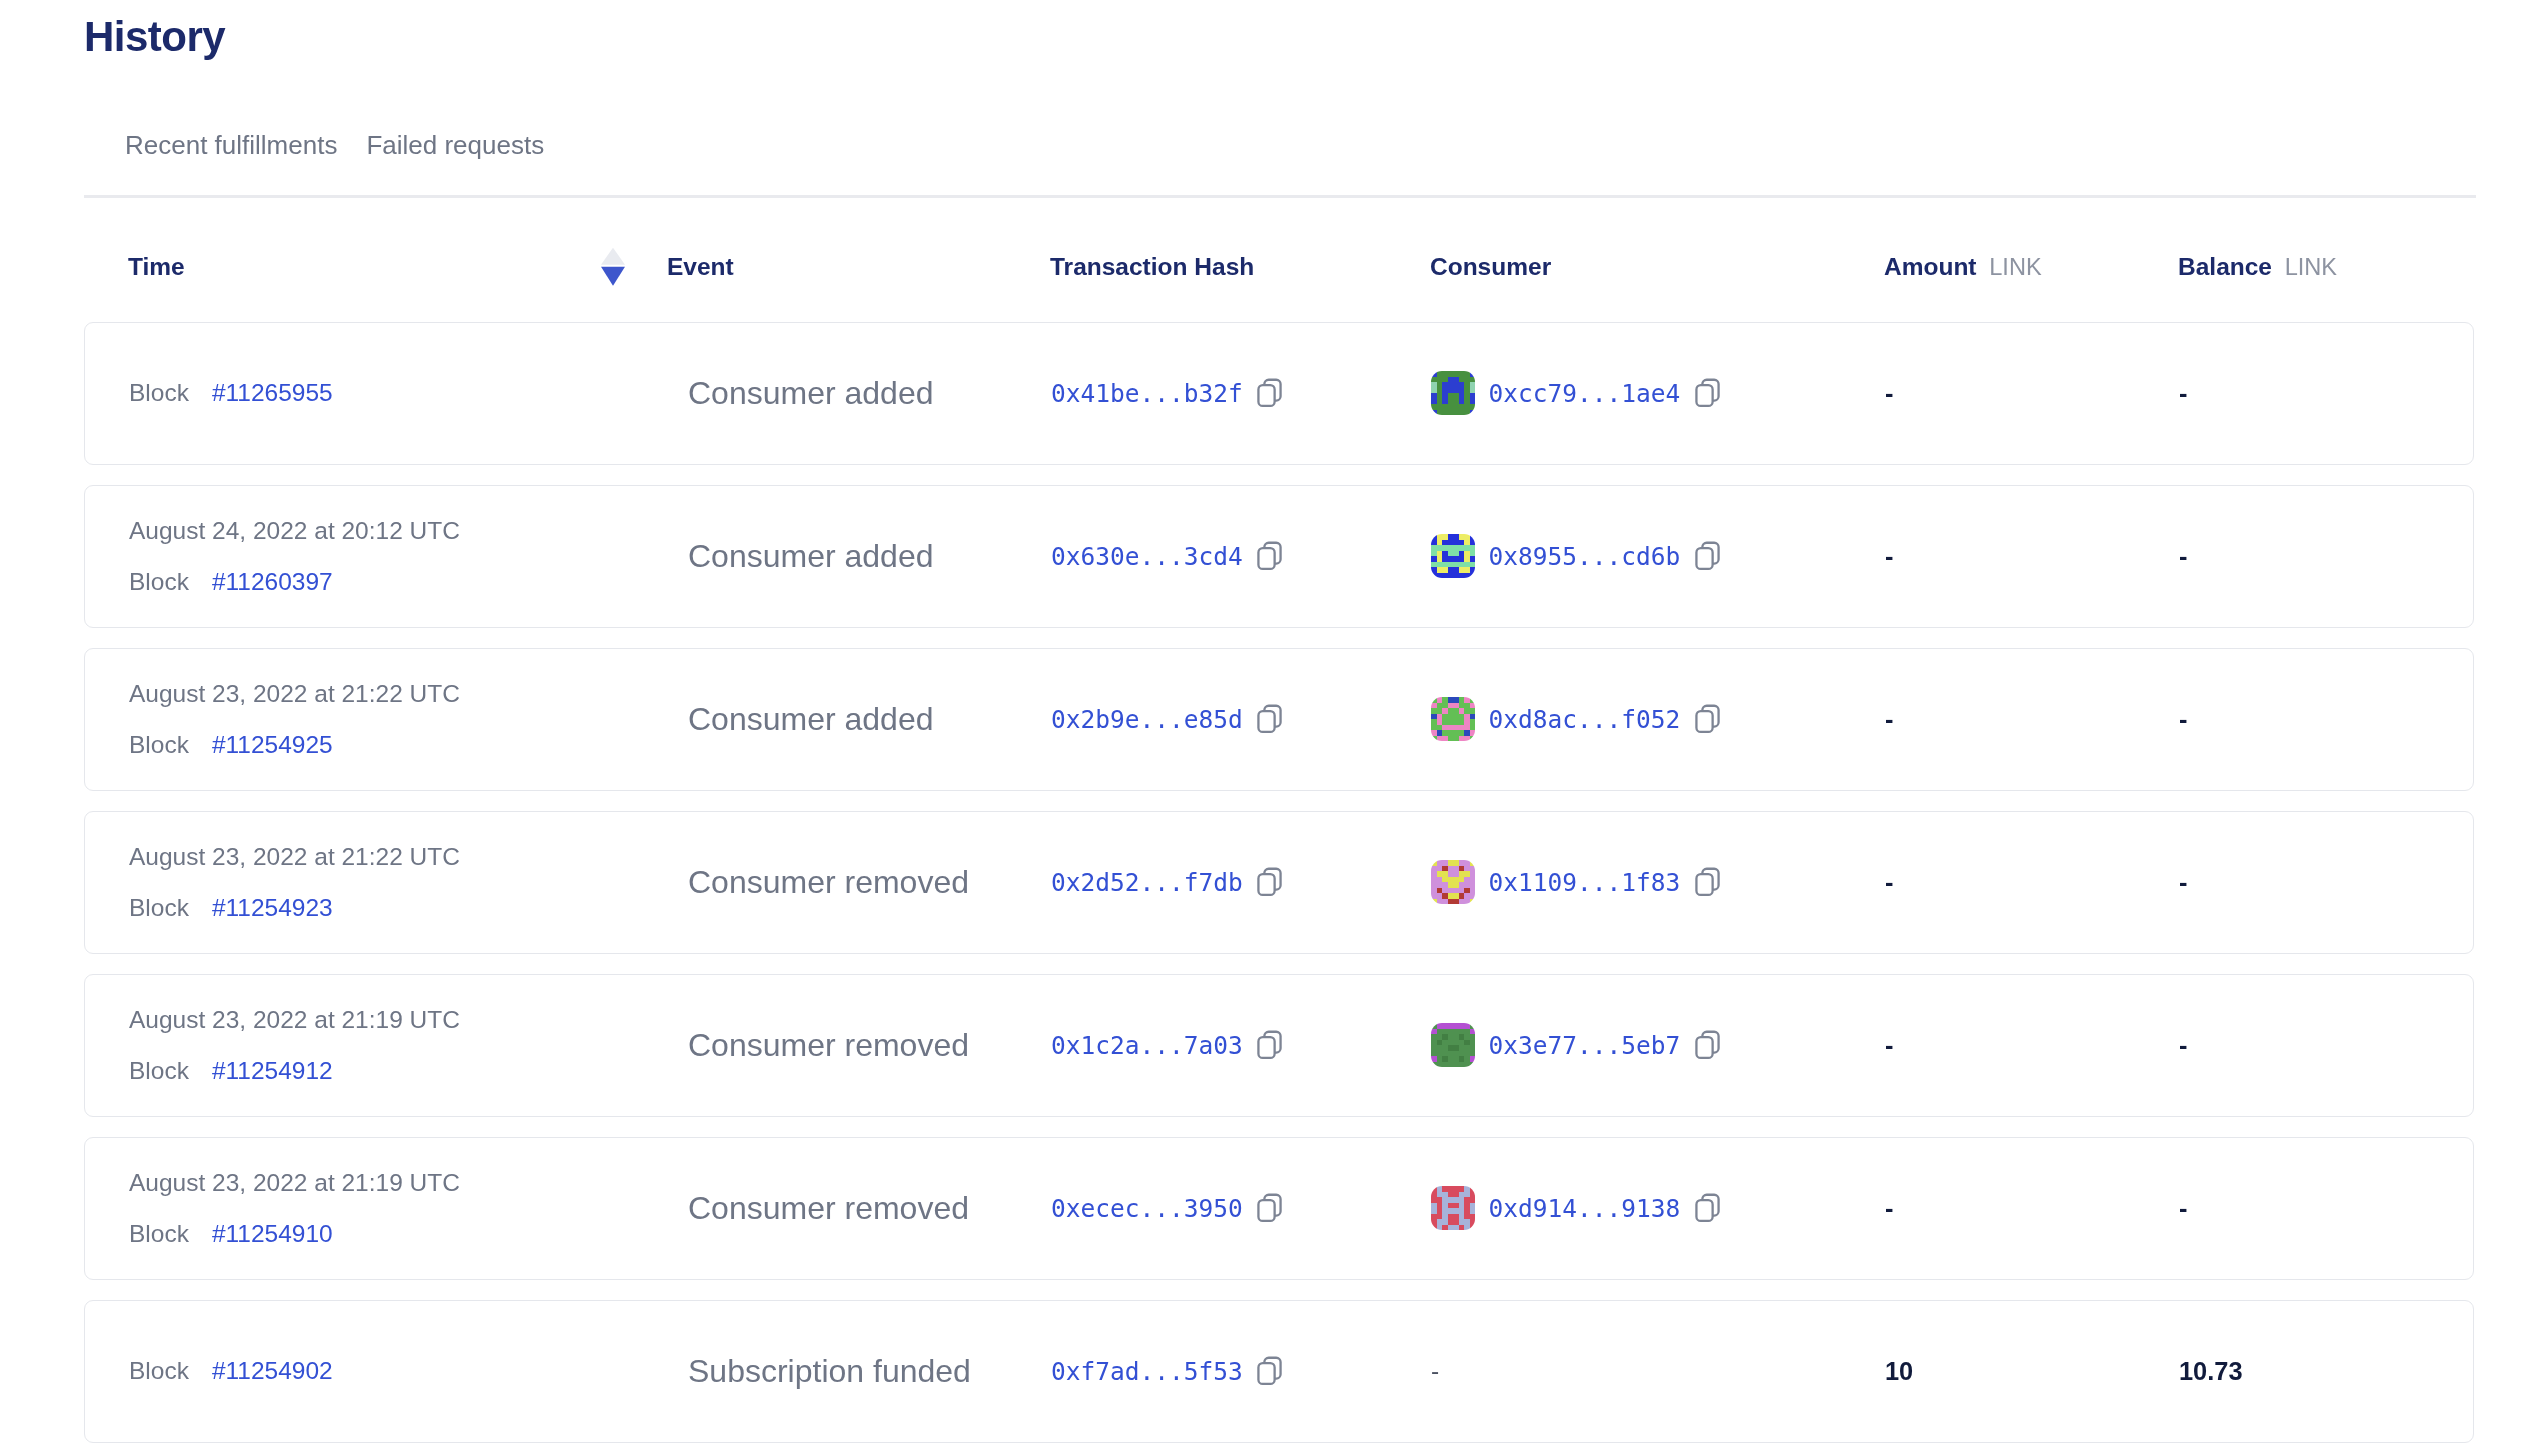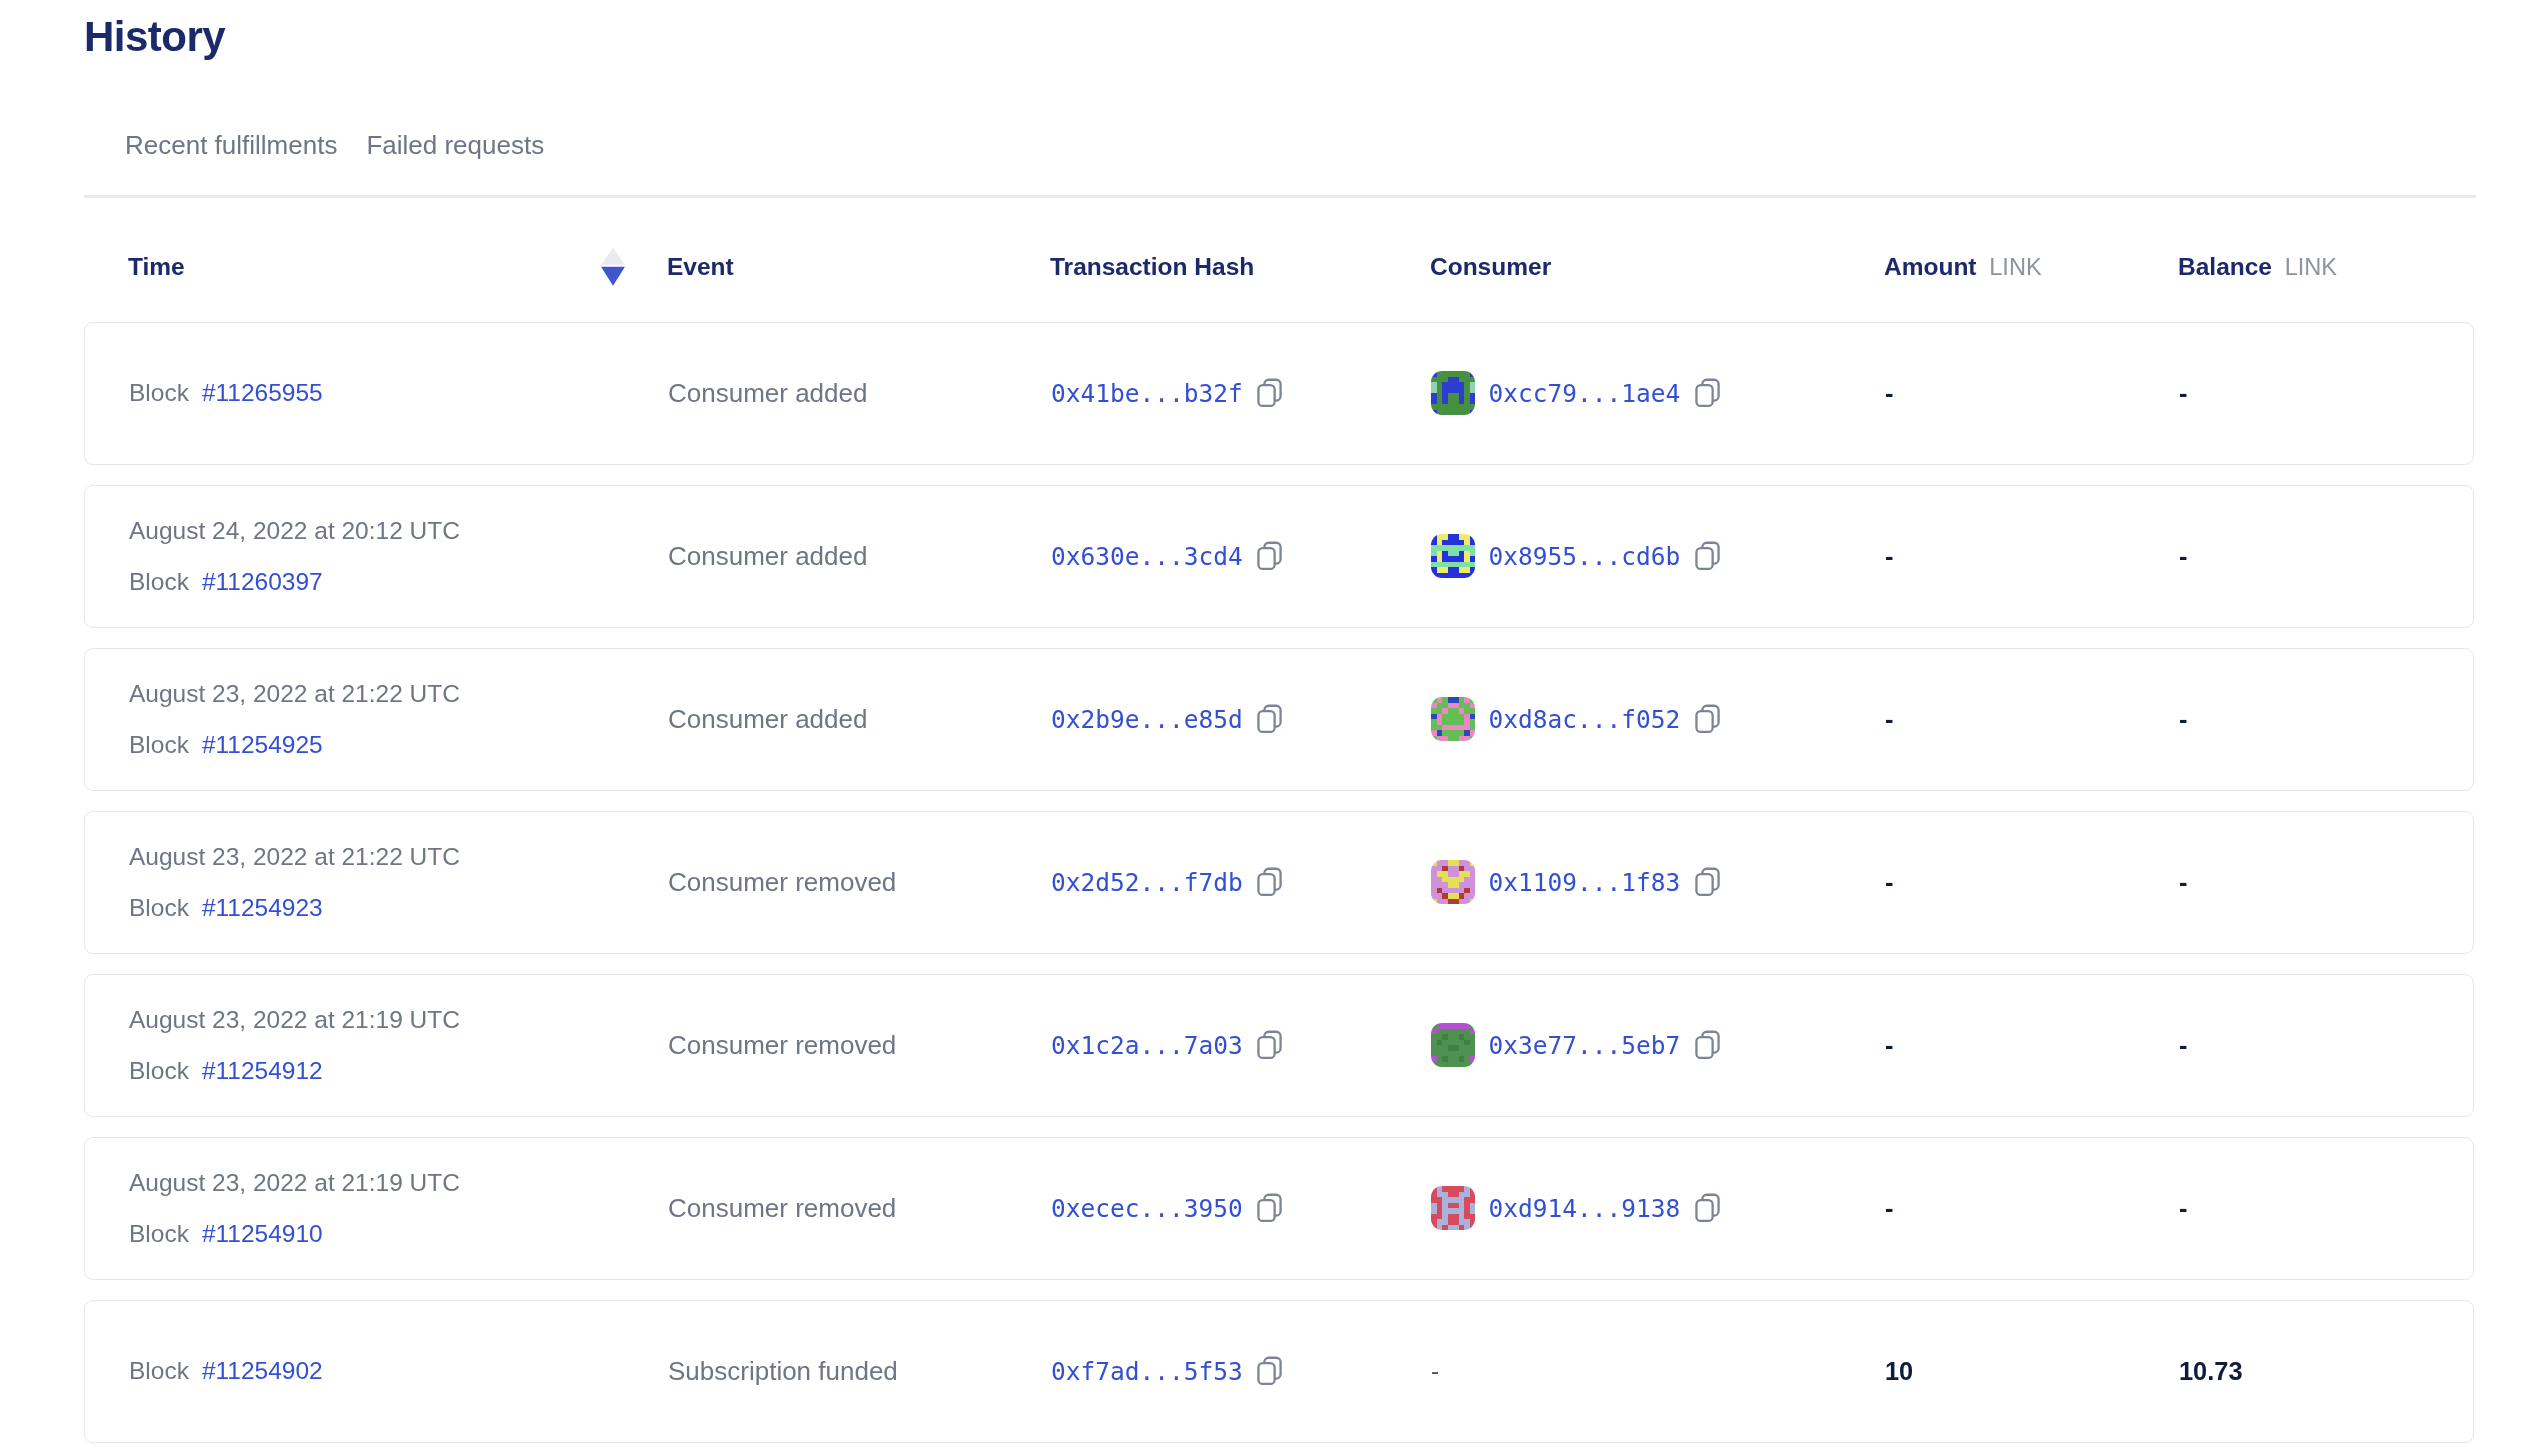--- a/index.html
+++ b/index.html
@@ -120,24 +120,24 @@
   }
 
   .time-cell {
     display: flex;
     flex-direction: column;
     gap: 23px;
     font-size: 24.5px;
     color: #6e7585;
     line-height: 28px;
   }
-  .block-line { display: flex; gap: 13px; }
+  .block-line { display: flex; gap: 23px; }
   .block-link { color: #3350d4; cursor: pointer; }
 
-  .event-cell { font-size: 26px; color: #6e7585; }
+  .event-cell { font-size: 32px; color: #6e7585; margin-left: 20px; }
 
   .hash-cell, .consumer-cell {
     display: flex;
     align-items: center;
     gap: 13.6px;
   }
   .hash-link {
     font-family: "DejaVu Sans Mono", monospace;
     font-size: 24.5px;
     color: #3350d4;

